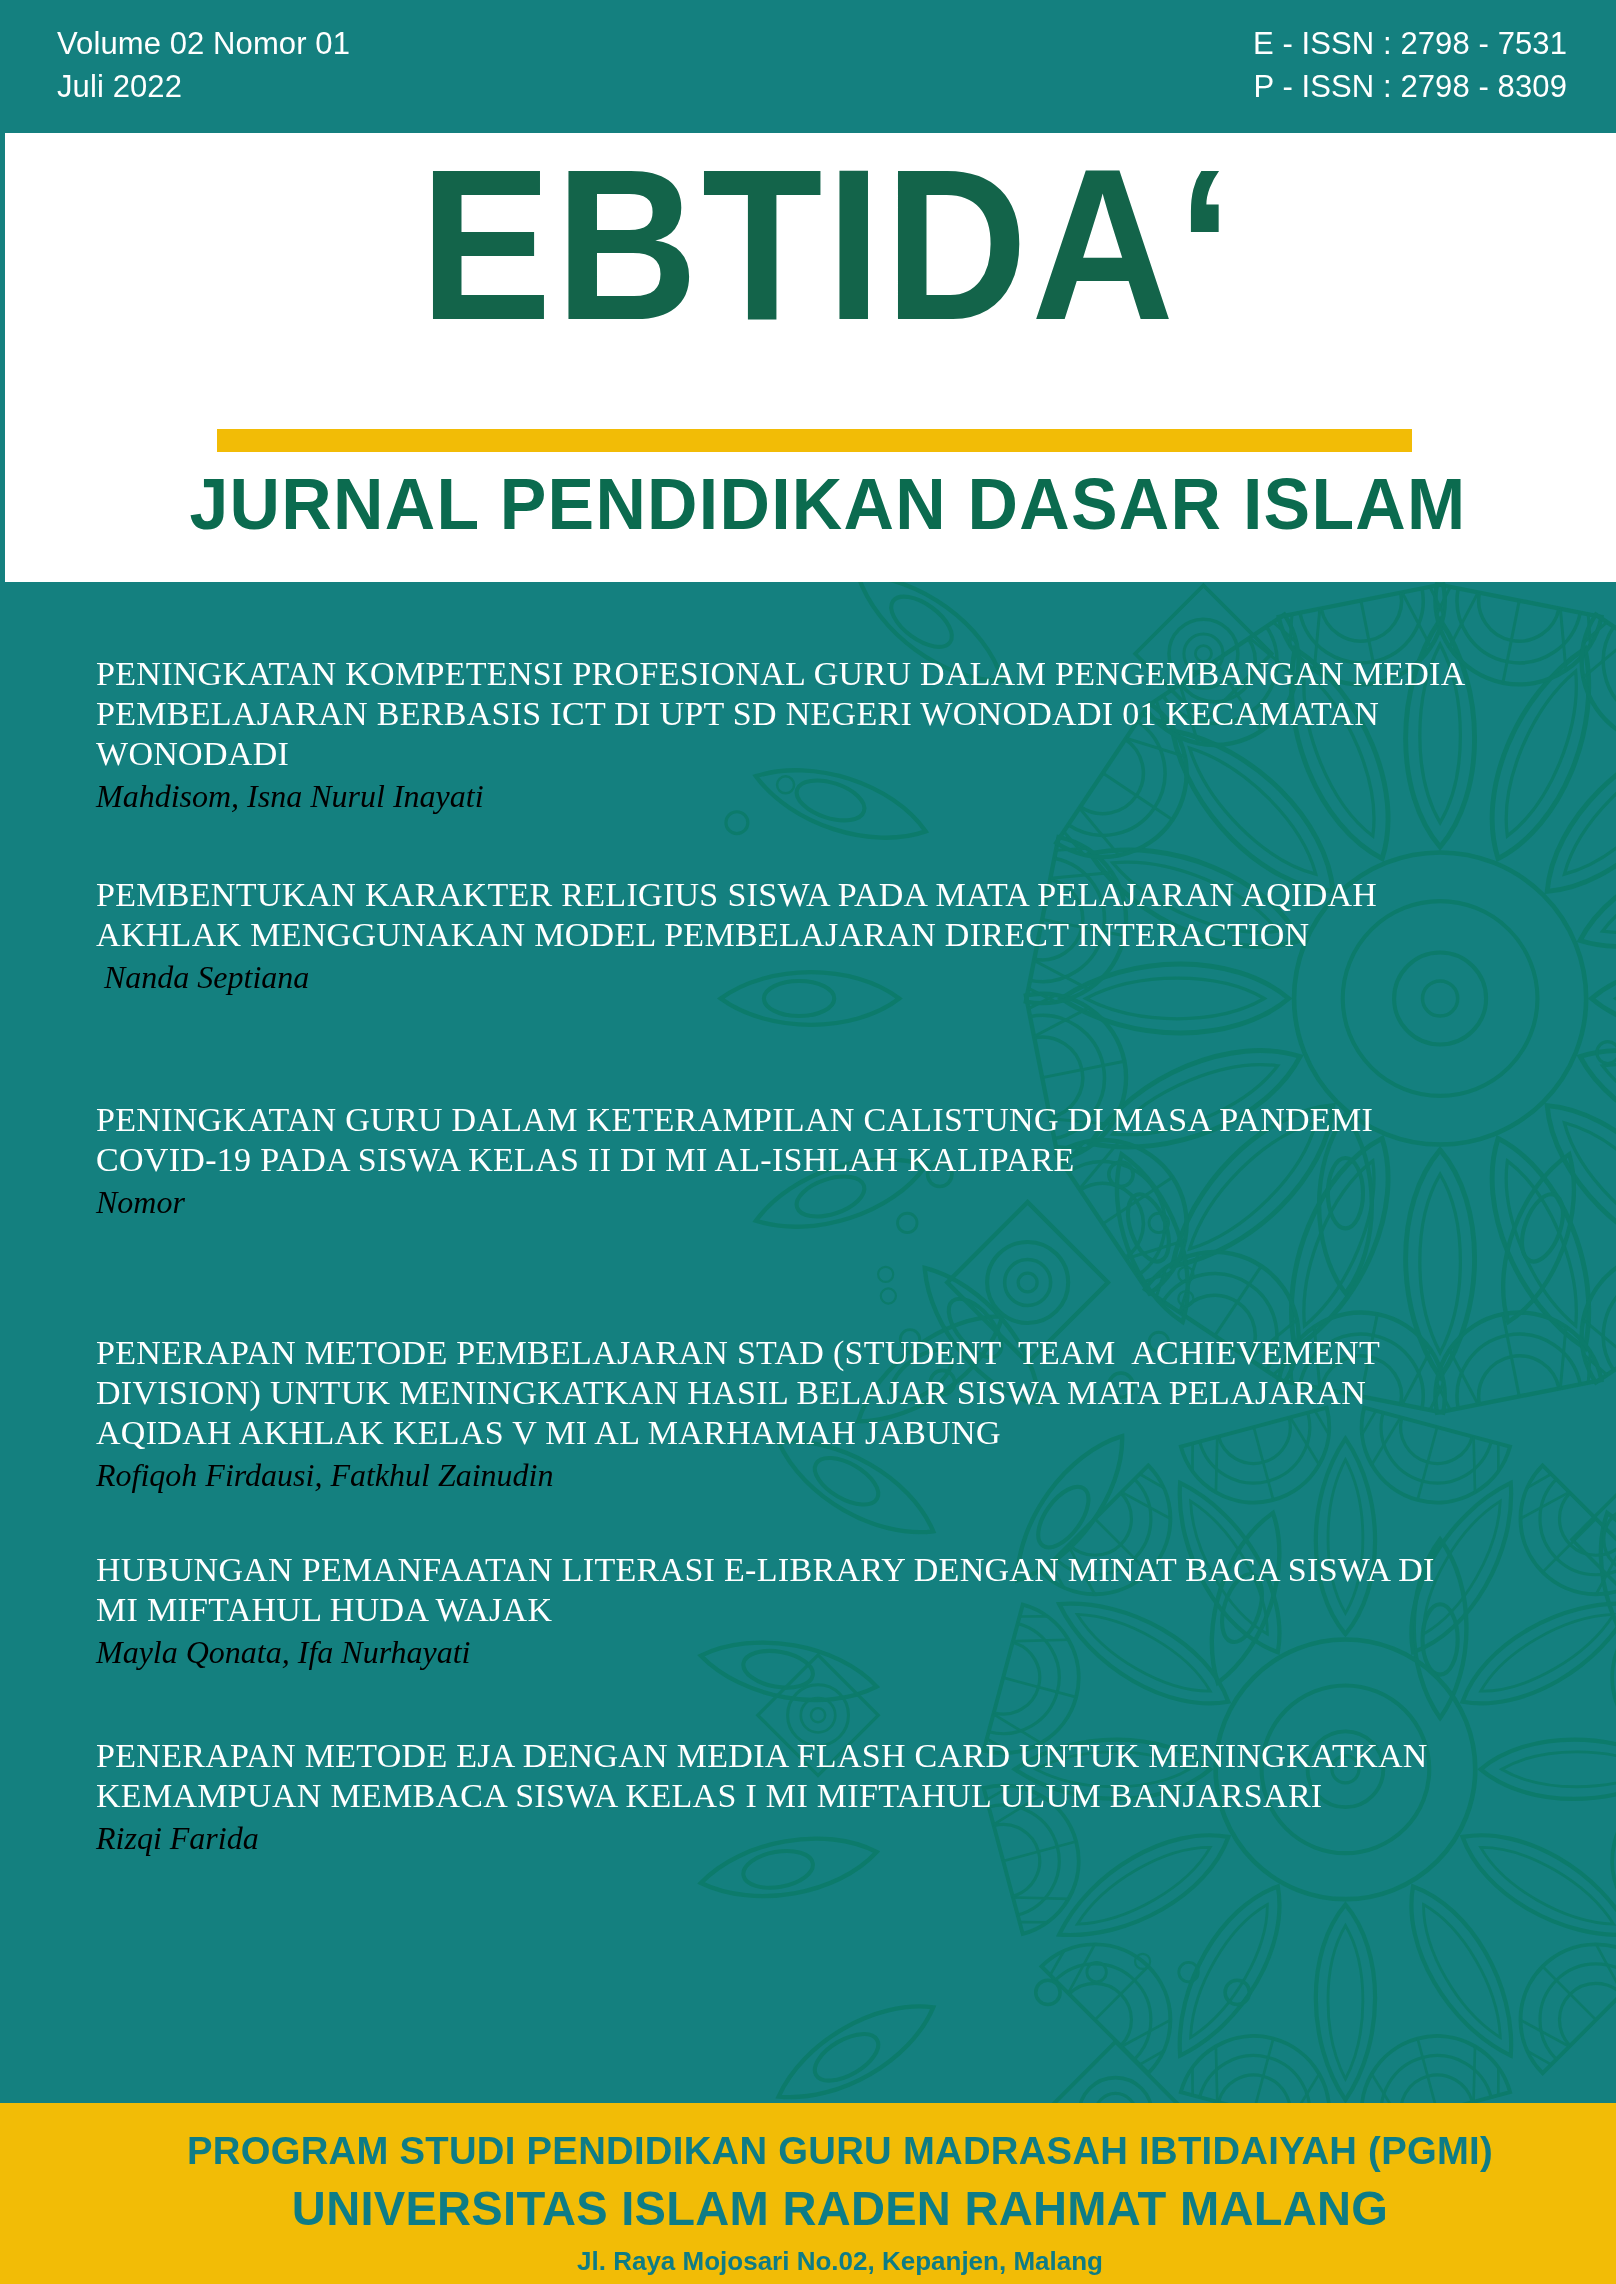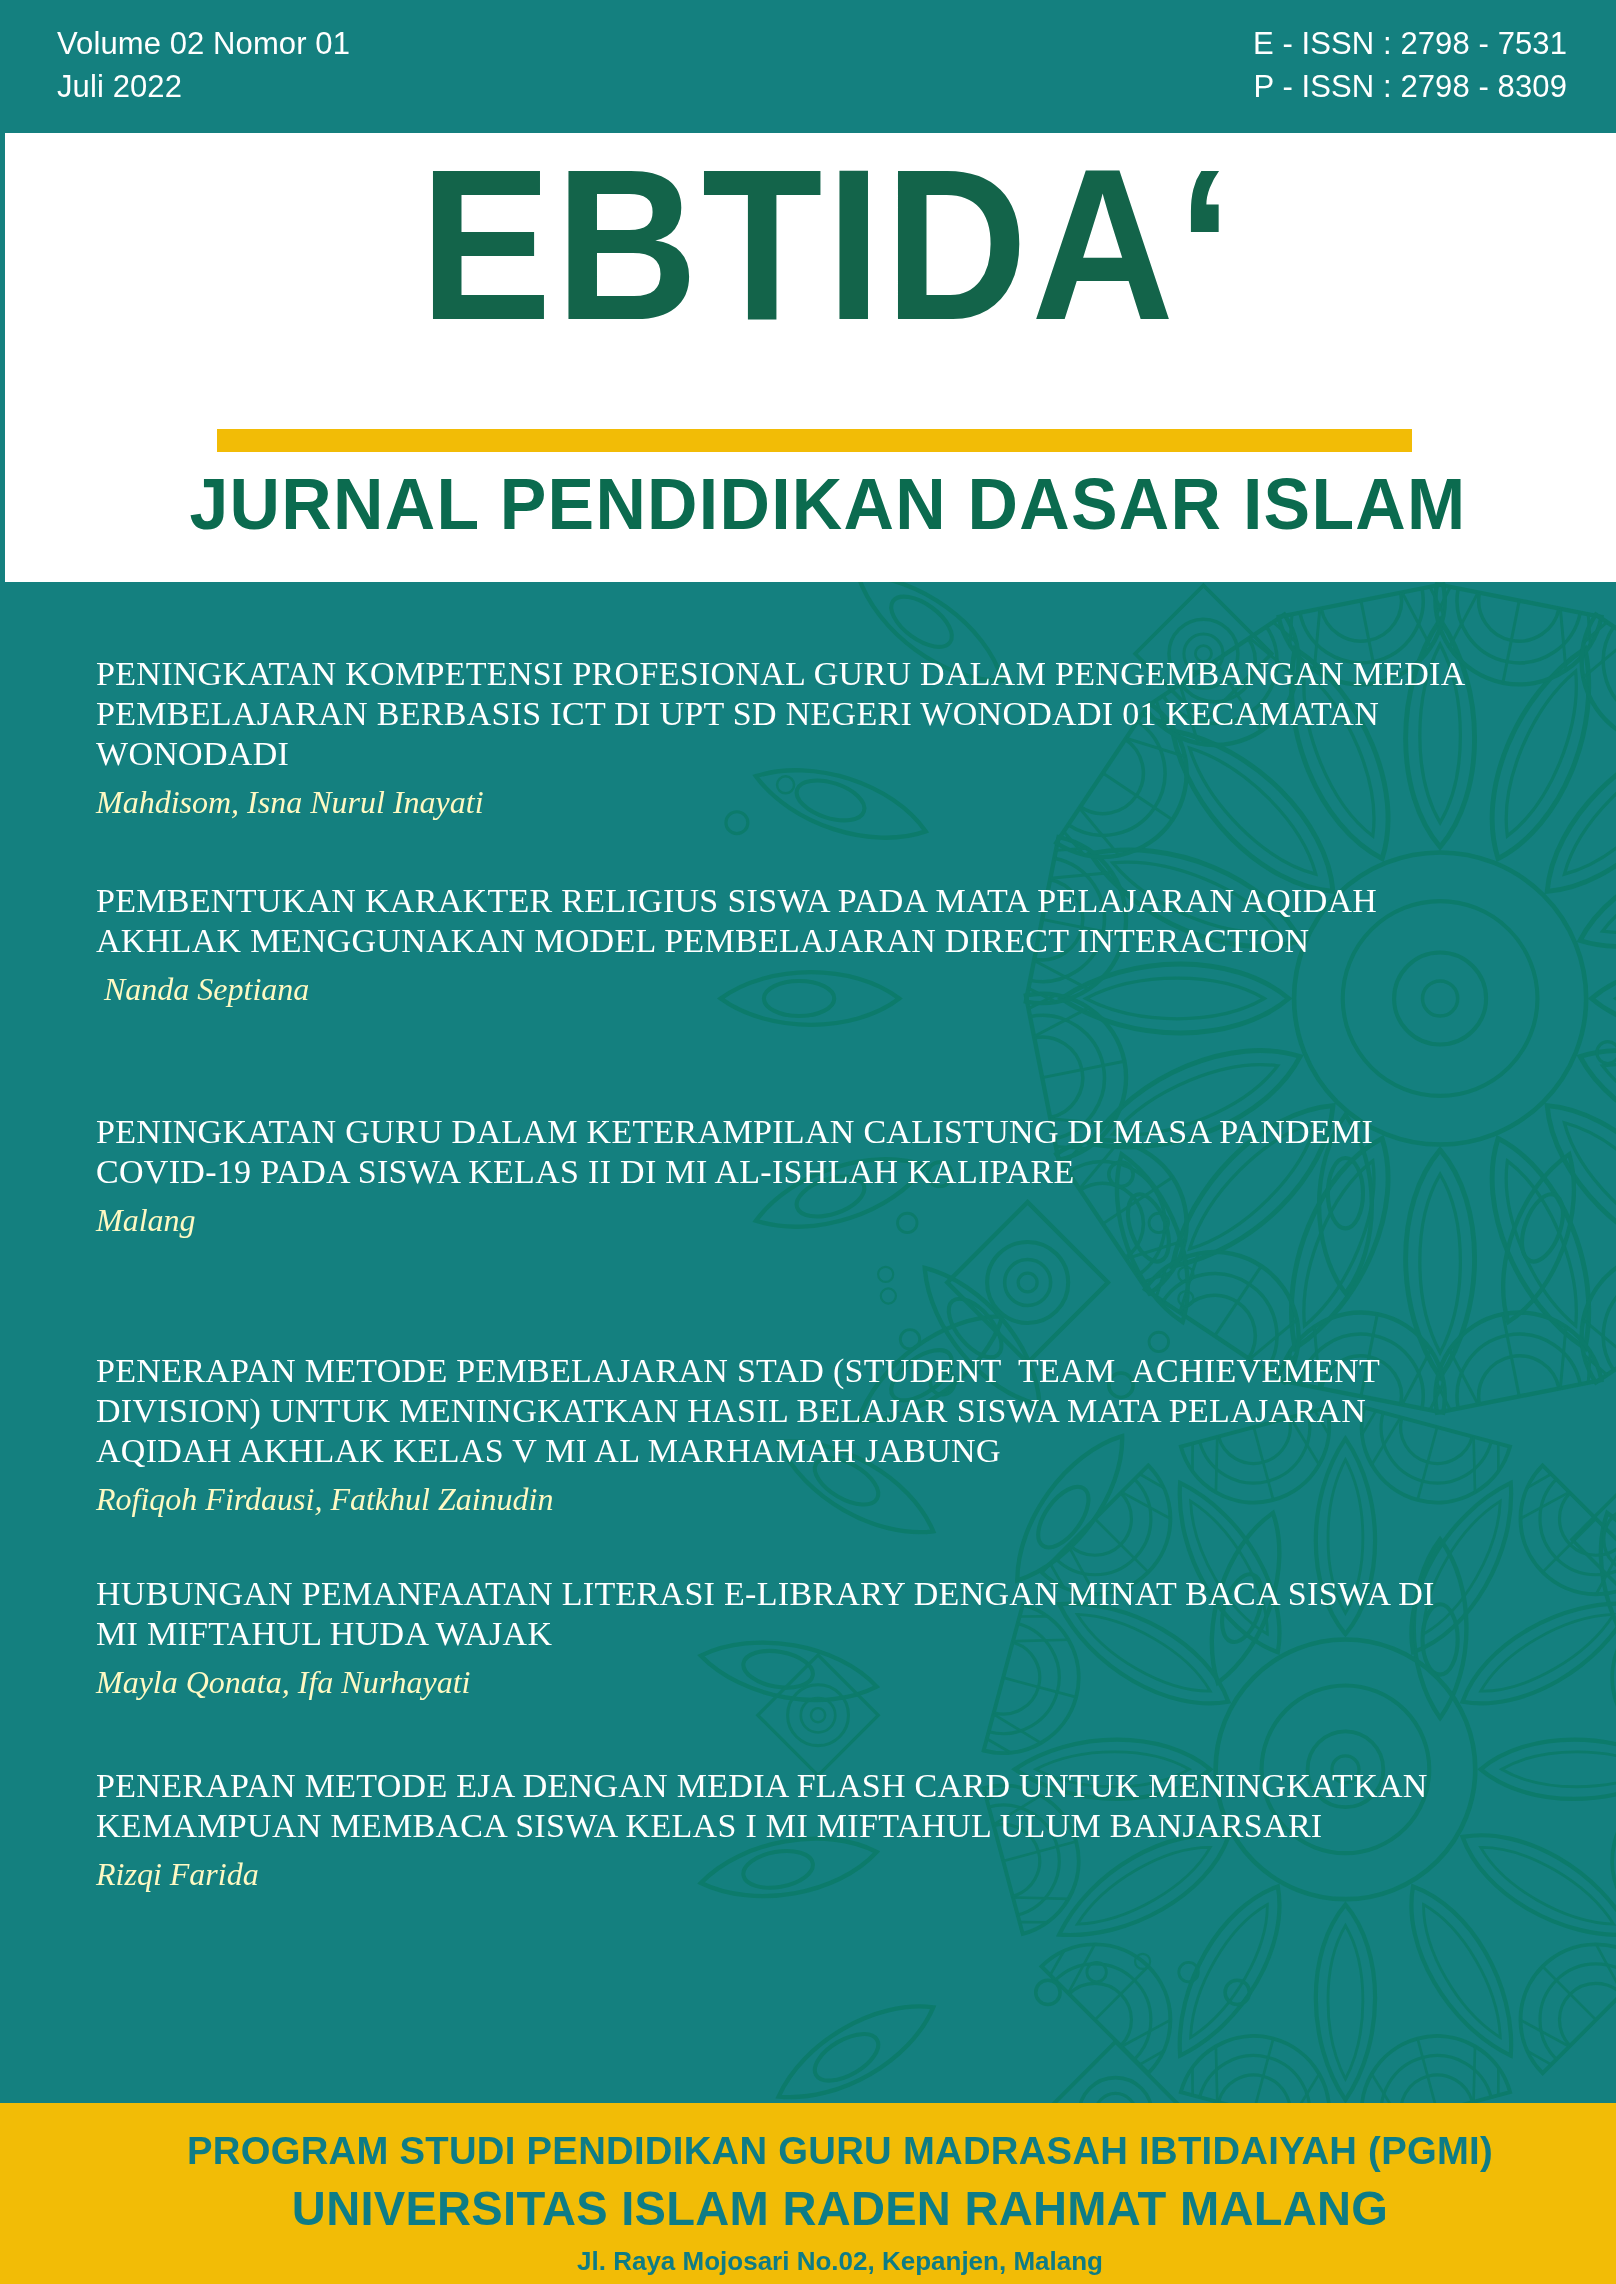--- a/index.html
+++ b/index.html
@@ -115,26 +115,26 @@
   .article-title {
     color: #ffffff;
     font-family: "Liberation Serif", serif;
     font-size: 34px;
     line-height: 40px;
     letter-spacing: 0.3px;
     white-space: pre-wrap;
     margin: 0;
   }
   .article-authors {
-    color: #fef9c3;
+    color: #000000;
     font-family: "Liberation Serif", serif;
     font-style: italic;
     font-size: 32px;
     line-height: 38px;
-    margin: 9px 0 0 0;
+    margin: 3px 0 0 0;
     white-space: pre-wrap;
   }
 
   
   .art-0 { margin-bottom: 60px; }
   .art-1 { margin-bottom: 104px; }
   .art-2 { margin-bottom: 112px; }
   .art-3 { margin-bottom: 56px; }
   .art-4 { margin-bottom: 65px; }
   .art-5 { margin-bottom: 0; }
@@ -396,21 +396,21 @@
     <div class="article art-0">
       <p class="article-title">PENINGKATAN KOMPETENSI PROFESIONAL GURU DALAM PENGEMBANGAN MEDIA PEMBELAJARAN BERBASIS ICT DI UPT SD NEGERI WONODADI 01 KECAMATAN WONODADI</p>
       <p class="article-authors">Mahdisom, Isna Nurul Inayati</p>
     </div>
     <div class="article art-1">
       <p class="article-title">PEMBENTUKAN KARAKTER RELIGIUS SISWA PADA MATA PELAJARAN AQIDAH AKHLAK MENGGUNAKAN MODEL PEMBELAJARAN DIRECT INTERACTION</p>
       <p class="article-authors"> Nanda Septiana</p>
     </div>
     <div class="article art-2">
       <p class="article-title">PENINGKATAN GURU DALAM KETERAMPILAN CALISTUNG DI MASA PANDEMI COVID-19 PADA SISWA KELAS II DI MI AL-ISHLAH KALIPARE</p>
-      <p class="article-authors">Malang</p>
+      <p class="article-authors">Nomor</p>
     </div>
     <div class="article art-3">
       <p class="article-title">PENERAPAN METODE PEMBELAJARAN STAD (STUDENT  TEAM  ACHIEVEMENT DIVISION) UNTUK MENINGKATKAN HASIL BELAJAR SISWA MATA PELAJARAN AQIDAH AKHLAK KELAS V MI AL MARHAMAH JABUNG</p>
       <p class="article-authors">Rofiqoh Firdausi, Fatkhul Zainudin</p>
     </div>
     <div class="article art-4">
       <p class="article-title">HUBUNGAN PEMANFAATAN LITERASI E-LIBRARY DENGAN MINAT BACA SISWA DI MI MIFTAHUL HUDA WAJAK</p>
       <p class="article-authors">Mayla Qonata, Ifa Nurhayati</p>
     </div>
     <div class="article art-5">

